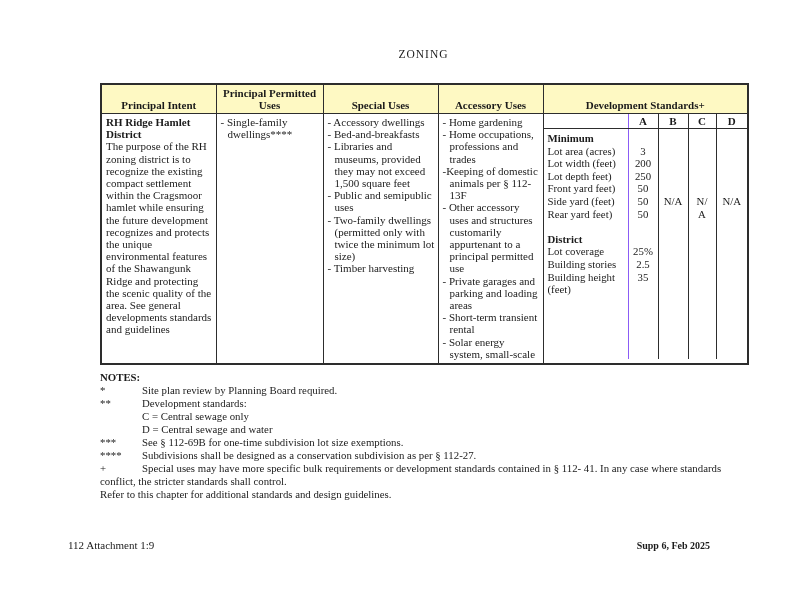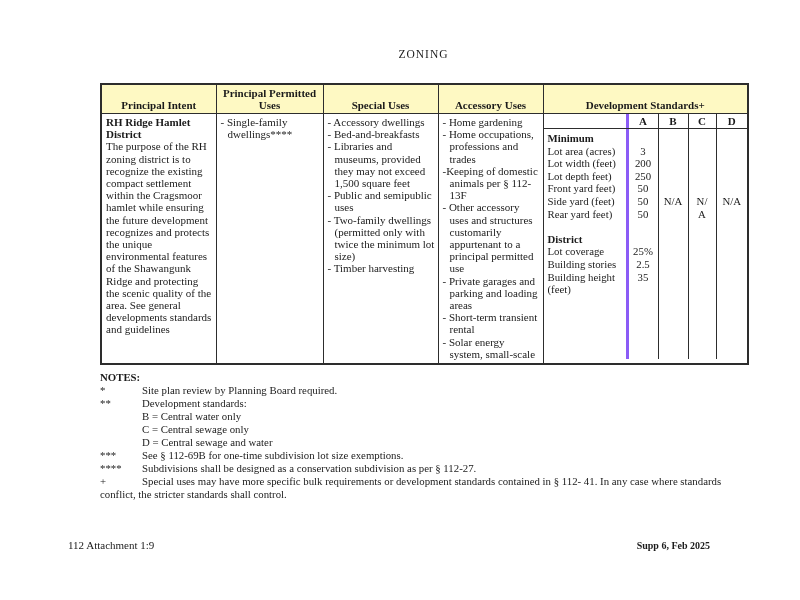--- a/index.html
+++ b/index.html
@@ -28,21 +28,21 @@
     vertical-align: top; font-size: 11px; line-height: 12.2px;
     padding: 2px 3px 3px 4px; height: 245px;
   }
   .li { padding-left: 7px; text-indent: -7px; }
   .bold { font-weight: bold; }
 
   td.ds-cell { vertical-align: top; padding: 0; height: 245px; }
   .ds { display: flex; flex-direction: column; height: 245px; font-size: 10.8px; }
   .ds-subheader { display: flex; border-bottom: 1px solid #2d2d2d; height: 15px; flex: 0 0 auto; }
   .ds-subheader .hcell { font-weight: bold; font-size: 11px; line-height: 14px; text-align: center; }
-  .ds-label { width: 85px; border-right: 3px solid #8b5cf6; flex: 0 0 auto; font-family: Liberation Serif, serif; }
+  .ds-label { width: 85px; border-right: 1px solid #8b5cf6; flex: 0 0 auto; font-family: Liberation Serif, serif; }
   .ds-vcol { width: 30px; border-right: 1px solid #2d2d2d; text-align: center; flex: 0 0 auto; }
   .ds-vcol.c { width: 28px; }
   .ds-vcol.d { flex: 1 1 auto; width: auto; border-right: none; }
   .ds-body { display: flex; flex: 1 1 auto; }
   .ds-body .ds-label { padding: 3px 2px 0 4px; }
   .ds-body .ds-vcol { padding-top: 3px; }
   .ds-line { height: 12.6px; white-space: nowrap; overflow: visible; }
 
   .notes { margin-top: 6px; font-size: 10.8px; line-height: 13px; }
   .notes-heading { font-weight: bold; }
@@ -197,24 +197,24 @@
           </div>
         </td>
       </tr>
     </tbody>
   </table>
 
   <div class="notes">
     <div class="notes-heading">NOTES:</div>
     <div class="note"><span class="marker">*</span><span class="note-text">Site plan review by Planning Board required.</span></div>
     <div class="note"><span class="marker">**</span><span class="note-text">Development standards:</span></div>
-    <div class="note"><span class="marker"></span><span class="note-text">B = Central water only</span></div>
     <div class="note"><span class="marker"></span><span class="note-text">C = Central sewage only</span></div>
     <div class="note"><span class="marker"></span><span class="note-text">D = Central sewage and water</span></div>
     <div class="note"><span class="marker">***</span><span class="note-text">See § 112-69B for one-time subdivision lot size exemptions.</span></div>
     <div class="note"><span class="marker">****</span><span class="note-text">Subdivisions shall be designed as a conservation subdivision as per § 112-27.</span></div>
     <div class="note"><span class="marker">+</span><span class="note-text">Special uses may have more specific bulk requirements or development standards contained in § 112- 41. In any case where standards conflict, the stricter standards shall control.</span></div>
+    <div class="note-closing">Refer to this chapter for additional standards and design guidelines.</div>
   </div>
 
 </div>
 
 <div class="footer-center">112 Attachment 1:9</div>
 <div class="footer-right">Supp 6, Feb 2025</div>
 
 </body></html>

